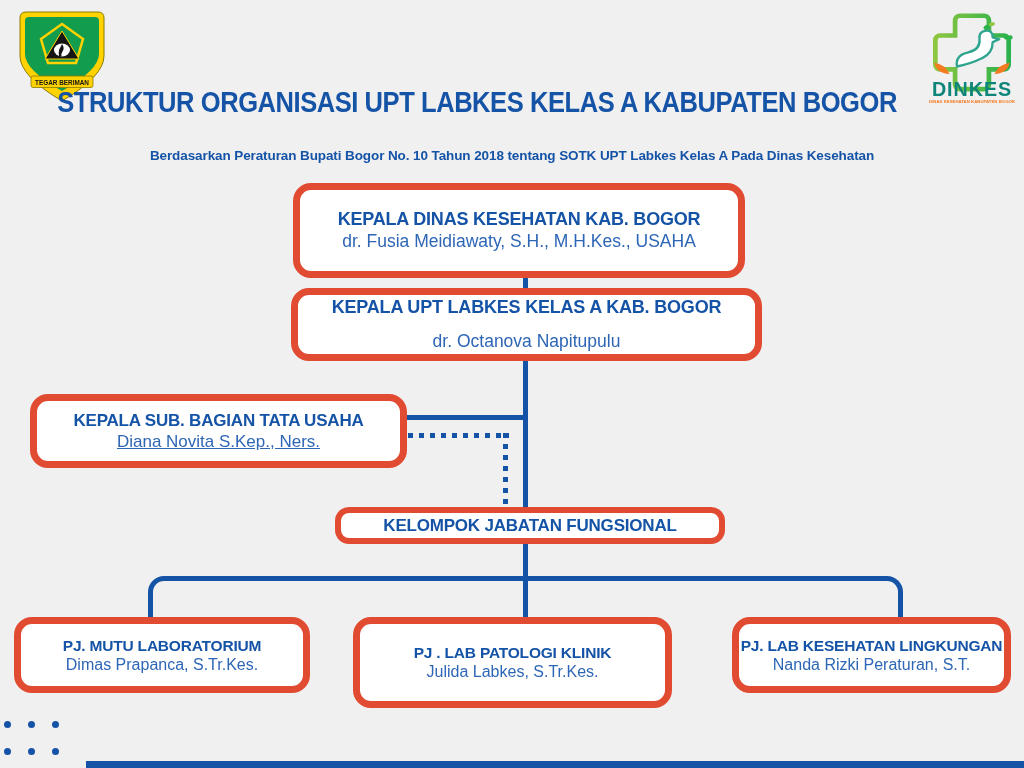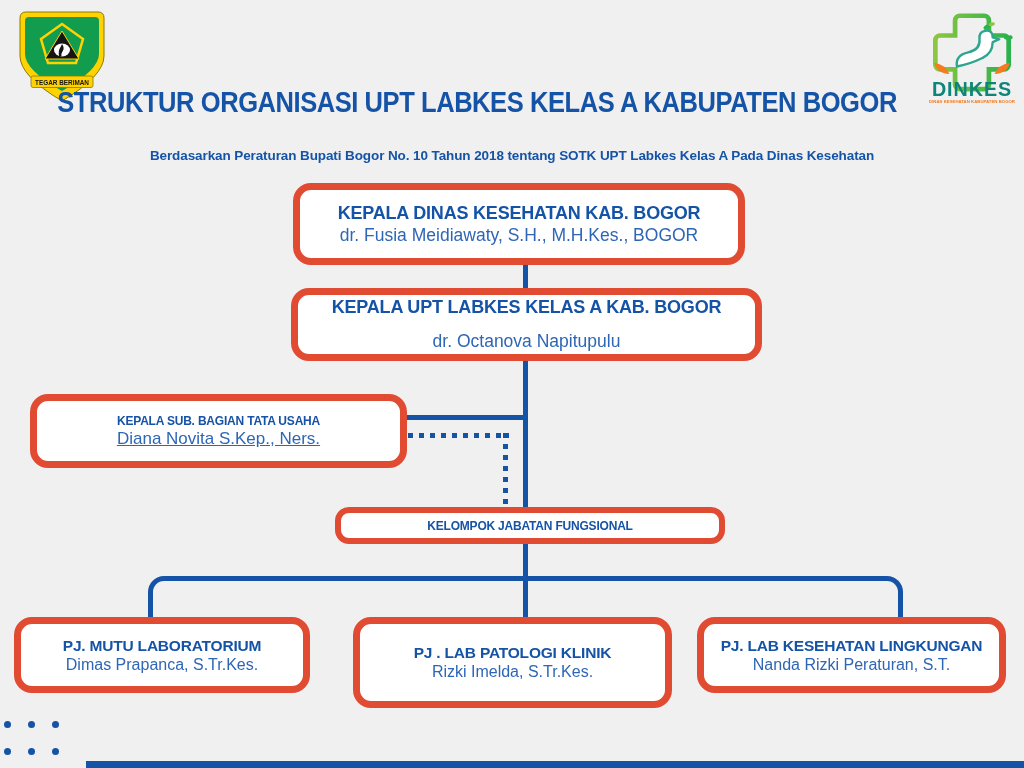--- a/index.html
+++ b/index.html
@@ -56,21 +56,21 @@
     background:#fff;
     border:7px solid var(--node-border,#E04B31);
     border-radius:18px;
     display:flex;flex-direction:column;align-items:center;justify-content:center;
     gap:1px;text-align:center;padding:2px 8px;
   }
   .node-title{font-weight:bold;color:var(--accent-blue,#1553A6);letter-spacing:-.2px;white-space:nowrap;}
   .node-person{color:var(--name-blue,#2E66B6);white-space:nowrap;}
   .size-lg .node-title{font-size:18px;}
   .size-lg .node-person{font-size:17.5px;}
-  .size-md .node-title{font-size:12px;text-align:center;}
+  .size-md .node-title{font-size:17px;text-align:center;}
   .size-md .node-person{font-size:17px;text-decoration:underline;}
   .size-sm .node-title{font-size:15.5px;}
   .size-sm .node-person{font-size:16px;}
   
   .dot-grid{
     position:absolute;left:4px;top:721px;z-index:1;
     display:grid;grid-template-columns:repeat(3,1fr);
     grid-gap:20px 17px;
   }
   .dot{width:7px;height:7px;border-radius:50%;background:var(--accent-blue,#1553A6);}
@@ -118,23 +118,23 @@
     <span class="squeeze">STRUKTUR ORGANISASI UPT LABKES KELAS A KABUPATEN BOGOR</span>
   </div>
   <div class="page-subtitle">Berdasarkan Peraturan Bupati Bogor No. 10 Tahun 2018 tentang SOTK UPT Labkes Kelas A Pada Dinas Kesehatan</div>
 
   <div class="line" style="left:523px;top:250px;width:5px;height:370px;"></div>
   <div class="line" style="left:405px;top:415px;width:121px;height:5px;"></div>
   <div class="dotted-h" style="left:408px;top:433px;width:101px;"></div>
   <div class="dotted-v" style="left:503px;top:433px;height:78px;"></div>
   <div class="bracket" style="left:148px;top:576px;width:755px;height:43px;"></div>
 
-  <div class="node size-lg" style="left:293px;top:183px;width:452px;height:82px;">
+  <div class="node size-lg" style="left:293px;top:183px;width:452px;height:95px;">
     <div class="node-title">KEPALA DINAS KESEHATAN KAB. BOGOR</div>
-    <div class="node-person">dr. Fusia Meidiawaty, S.H., M.H.Kes., BOGOR</div>
+    <div class="node-person">dr. Fusia Meidiawaty, S.H., M.H.Kes., USAHA</div>
   </div>
 
   <div class="node size-lg" style="left:291px;top:288px;width:471px;height:73px;justify-content:space-between;">
     <div class="node-title">KEPALA UPT LABKES KELAS A KAB. BOGOR</div>
     <div class="node-person">dr. Octanova Napitupulu</div>
   </div>
 
   <div class="node size-md" style="left:30px;top:394px;width:377px;height:74px;">
     <div class="node-title">KEPALA SUB. BAGIAN TATA USAHA</div>
     <div class="node-person">Diana Novita S.Kep., Ners.</div>
@@ -144,24 +144,24 @@
     <div class="node-title">KELOMPOK JABATAN FUNGSIONAL</div>
   </div>
 
   <div class="node size-sm" style="left:14px;top:617px;width:296px;height:76px;">
     <div class="node-title">PJ. MUTU LABORATORIUM</div>
     <div class="node-person">Dimas Prapanca, S.Tr.Kes.</div>
   </div>
 
   <div class="node size-sm" style="left:353px;top:617px;width:319px;height:91px;">
     <div class="node-title">PJ . LAB PATOLOGI KLINIK</div>
-    <div class="node-person">Rizki Imelda, S.Tr.Kes.</div>
+    <div class="node-person">Julida Labkes, S.Tr.Kes.</div>
   </div>
 
-  <div class="node size-sm" style="left:697px;top:617px;width:309px;height:76px;">
+  <div class="node size-sm" style="left:732px;top:617px;width:279px;height:76px;">
     <div class="node-title">PJ. LAB KESEHATAN LINGKUNGAN</div>
     <div class="node-person">Nanda Rizki Peraturan, S.T.</div>
   </div>
 
   <div class="dot-grid">
     <div class="dot"></div>
     <div class="dot"></div>
     <div class="dot"></div>
     <div class="dot"></div>
     <div class="dot"></div>

